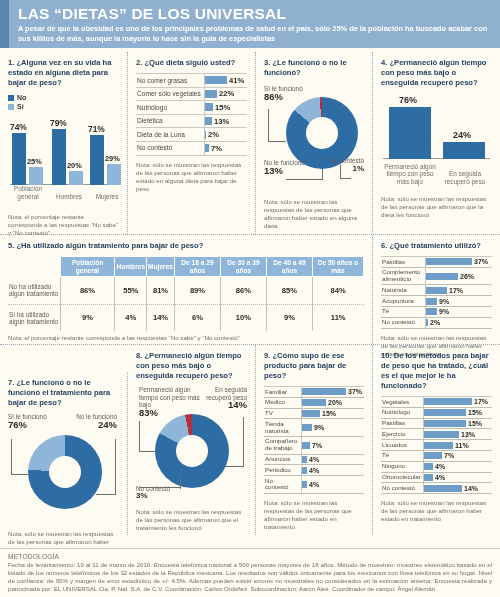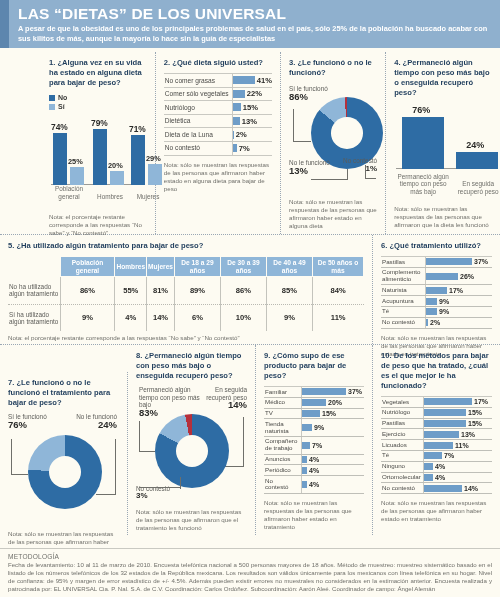--- a/index.html
+++ b/index.html
@@ -116,21 +116,21 @@
 
 <div class="page">
 
   <div class="header">
     <h1>LAS “DIETAS” DE LOS UNIVERSAL</h1>
     <p>A pesar de que la obesidad es uno de los principales problemas de salud en el país, sólo 25% de la población ha buscado acabar con sus kilitos de más, aunque la mayoría lo hace sin la guía de especialistas</p>
   </div>
 
   <div class="grid">
 
-    <div class="row hsep" style="height:183px;padding-left:41px;">
+    <div class="row hsep" style="height:183px;">
 
       <div class="cell vsep" style="width:128px;">
         <div class="qtitle">1. ¿Alguna vez en su vida ha estado en alguna dieta para bajar de peso?</div>
         <div class="legend">
           <div>
               <span class="sw dark"></span>
               <span>No</span>
             </div>
           <div>
               <span class="sw light"></span>

